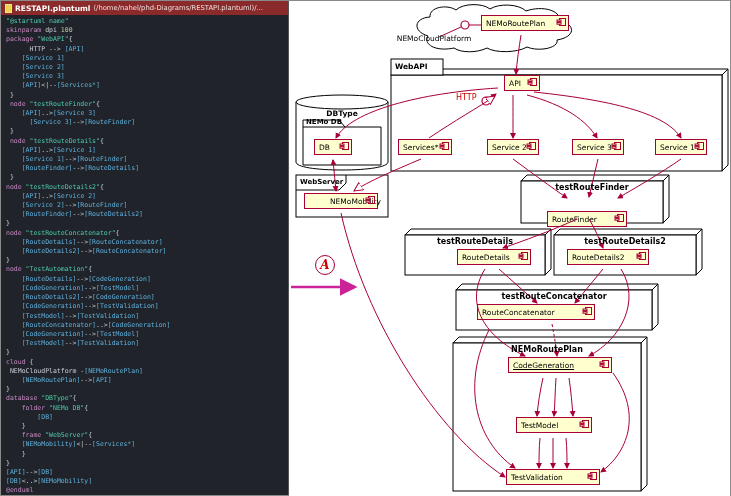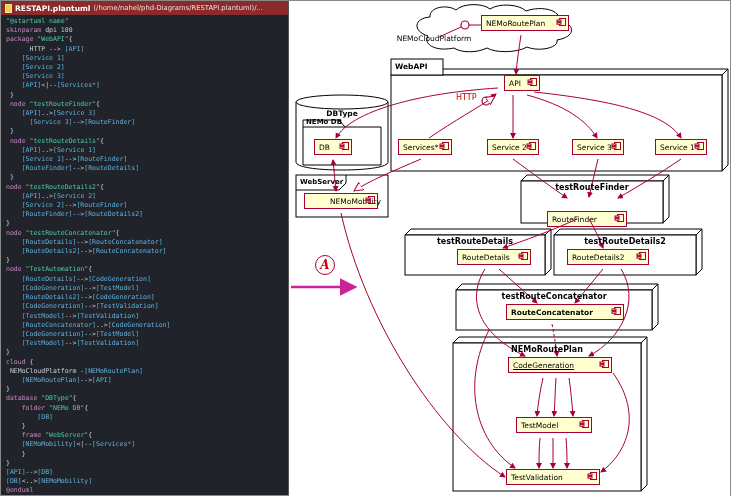--- a/index.html
+++ b/index.html
@@ -248,21 +248,21 @@
             </svg></span>
         </div>
         <div class="cbox" style="left: 278px; top: 248px; width: 82px;">
           <span class="clbl">RouteDetails2</span>
           <span class="cicon"><svg width="11" height="10">
               <rect x="3.5" y="1.5" width="6" height="7" fill="none" stroke="#A80036"></rect>
               <rect x="1" y="3" width="4" height="1.6" fill="#FEFECE" stroke="#A80036"></rect>
               <rect x="1" y="5.6" width="4" height="1.6" fill="#FEFECE" stroke="#A80036"></rect>
             </svg></span>
         </div>
-        <div class="cbox" style="left: 217px; top: 303px; width: 118px; font-weight: bold;">
+        <div class="cbox" style="left: 188px; top: 303px; width: 118px;">
           <span class="clbl">RouteConcatenator</span>
           <span class="cicon"><svg width="11" height="10">
               <rect x="3.5" y="1.5" width="6" height="7" fill="none" stroke="#A80036"></rect>
               <rect x="1" y="3" width="4" height="1.6" fill="#FEFECE" stroke="#A80036"></rect>
               <rect x="1" y="5.6" width="4" height="1.6" fill="#FEFECE" stroke="#A80036"></rect>
             </svg></span>
         </div>
         <div class="cbox" style="left: 219px; top: 356px; width: 104px; text-decoration: underline;">
           <span class="clbl">CodeGeneration</span>
           <span class="cicon"><svg width="11" height="10">

